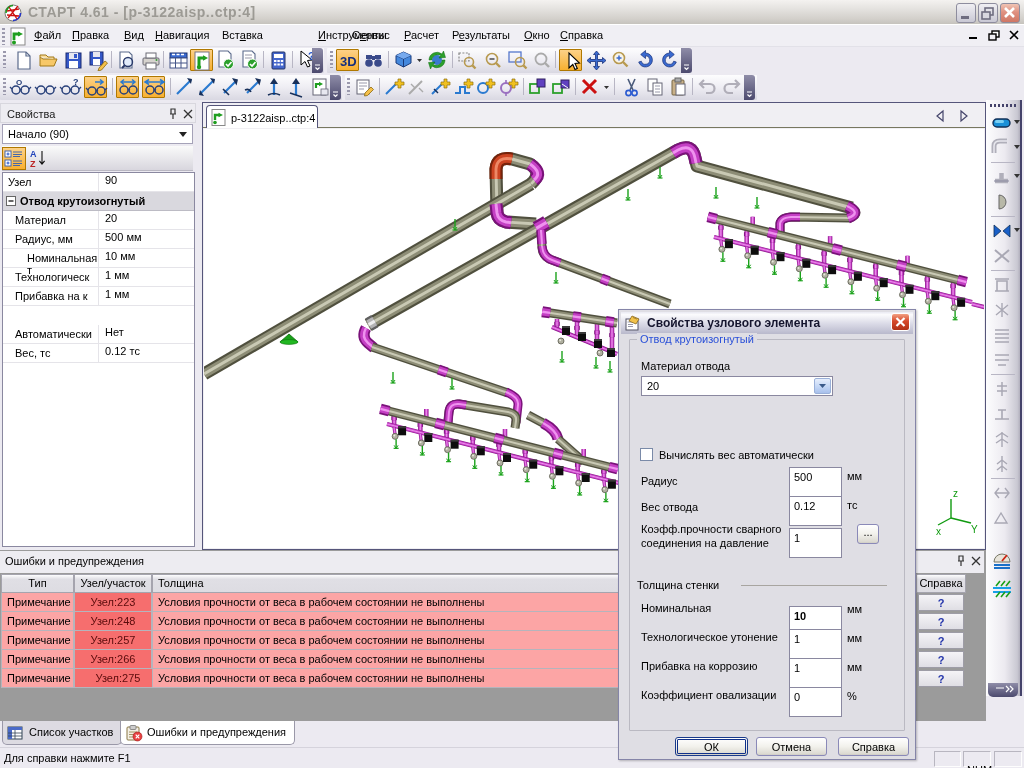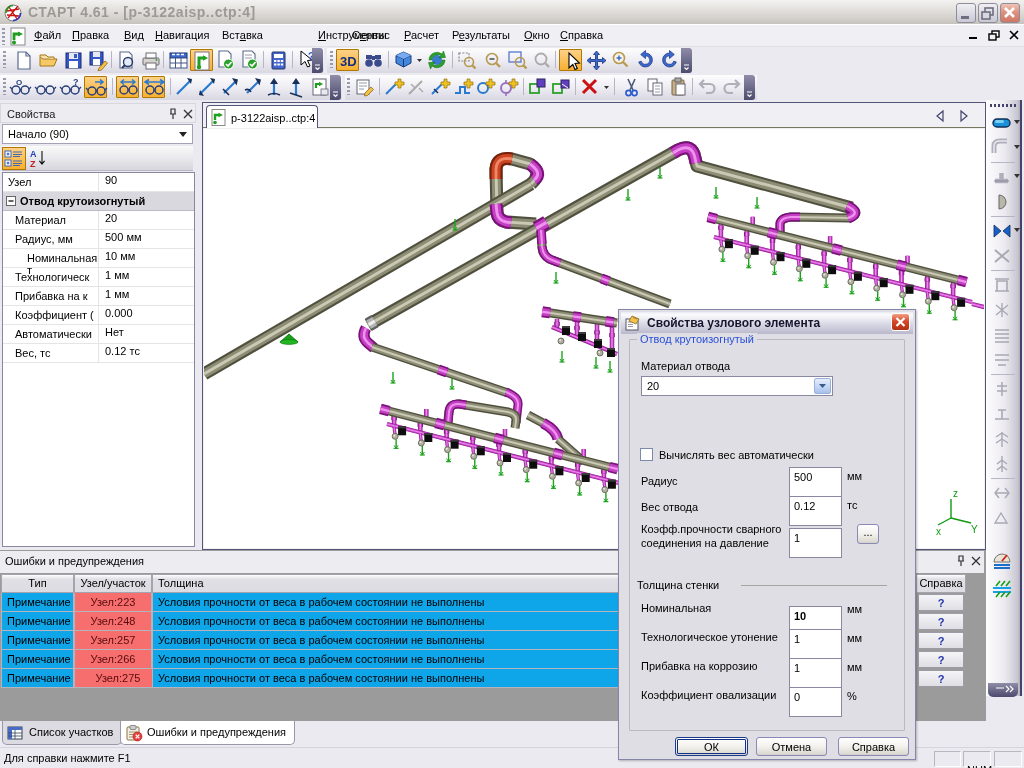--- a/index.html
+++ b/index.html
@@ -51,21 +51,21 @@
 #rtoolbar { left:986px; top:100px; width:36px; height:596px;
   background:linear-gradient(90deg,#fdfdfe,#eceaf0 55%,#c9c8d2 92%,#b1afbc 100%);
   border-right:2px solid #44426a; }
 
 #bdock { left:0; top:550px; width:986px; height:171px; background:#9b9b9b; }
 #bd-caption { left:0; top:1px; width:984px; height:22px; background:#edecf1; font-size:11px; }
 #bd-table { left:0; top:24px; width:984px; height:147px; background:#9b9b9b; }
 .hcell { position:absolute; top:0; height:19px; background:linear-gradient(#fdfdfe,#e0dfe5 25%,#dddce2);
   border:1px solid #a5a4ae; font-size:11px; padding-top:2px; text-align:center; }
 .drow { position:absolute; height:19px; }
-.dcell { position:absolute; top:0; height:19px; background:#0ea5e9; border:1px solid #b5b4bc;
+.dcell { position:absolute; top:0; height:19px; background:#fca5a5; border:1px solid #b5b4bc;
   border-top:none; font-size:11px; padding-top:3px; }
 .dred { background:#f66e6e; color:#5a0c0c; text-align:center; }
 
 #btabs { left:0; top:721px; width:986px; height:26px; background:#eceaf1; }
 .btab { position:absolute; top:0px; height:24px; font-size:11px; padding:5px 8px 0 26px;
   border:1px solid #9a98a8; border-top:none; border-radius:0 0 5px 5px; background:#dddbe2;}
 .btab.active { background:#fff; }
 
 #statusbar { left:0; top:747px; width:1024px; height:21px; background:#eceaf1; border-top:1px solid #d5d3dc;
   font-size:11px; }
@@ -503,24 +503,20 @@
           <div class="c1" style="padding-left:24px;">Номинальная т</div>
           <div class="c2">10 мм</div>
         </div>
         <div class="prow" style="top:95px;">
           <div class="c1" style="padding-left:12px;">Технологическ</div>
           <div class="c2">1 мм</div>
         </div>
         <div class="prow" style="top:114px;">
           <div class="c1" style="padding-left:12px;">Прибавка на к</div>
           <div class="c2">1 мм</div>
-        </div>
-        <div class="prow" style="top:133px;">
-          <div class="c1" style="padding-left:12px;">Коэффициент (</div>
-          <div class="c2"> 0.000</div>
         </div>
         <div class="prow" style="top:152px;">
           <div class="c1" style="padding-left:12px;">Автоматически</div>
           <div class="c2">Нет</div>
         </div>
         <div class="prow" style="top:171px;">
           <div class="c1" style="padding-left:12px;">Вес, тс</div>
           <div class="c2">0.12 тс</div>
         </div>
       </div>

